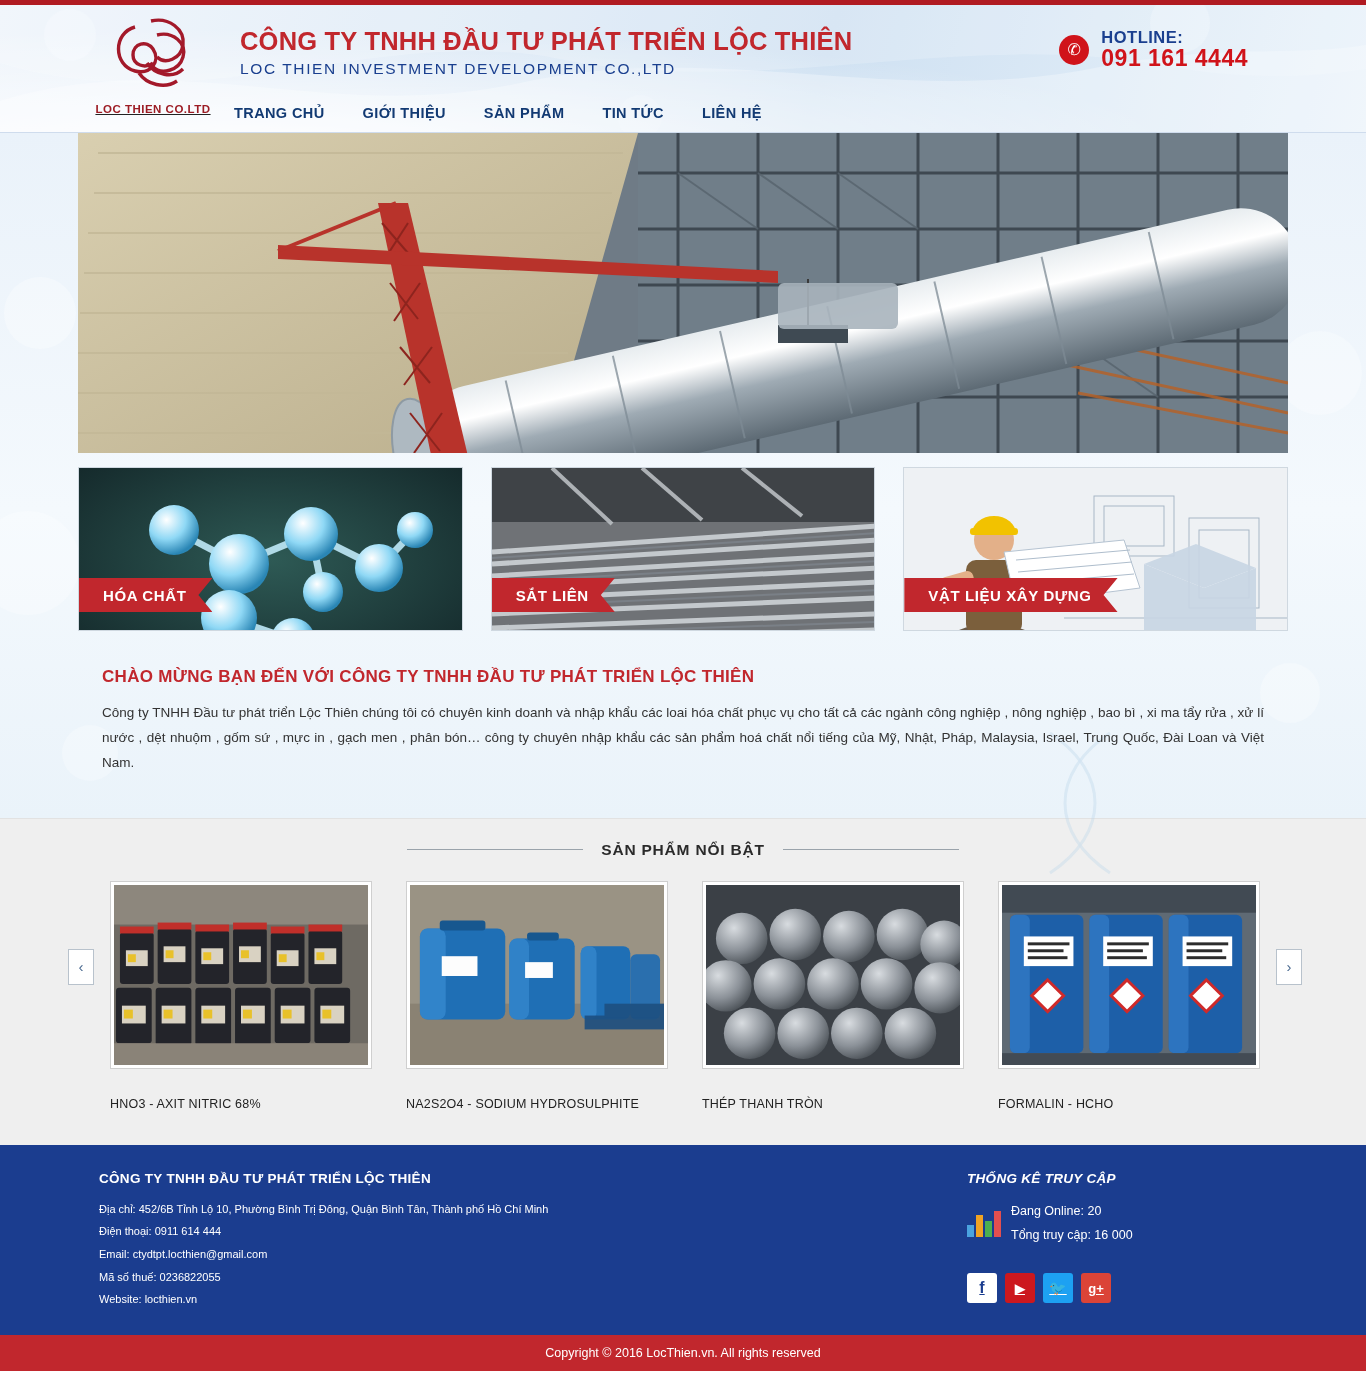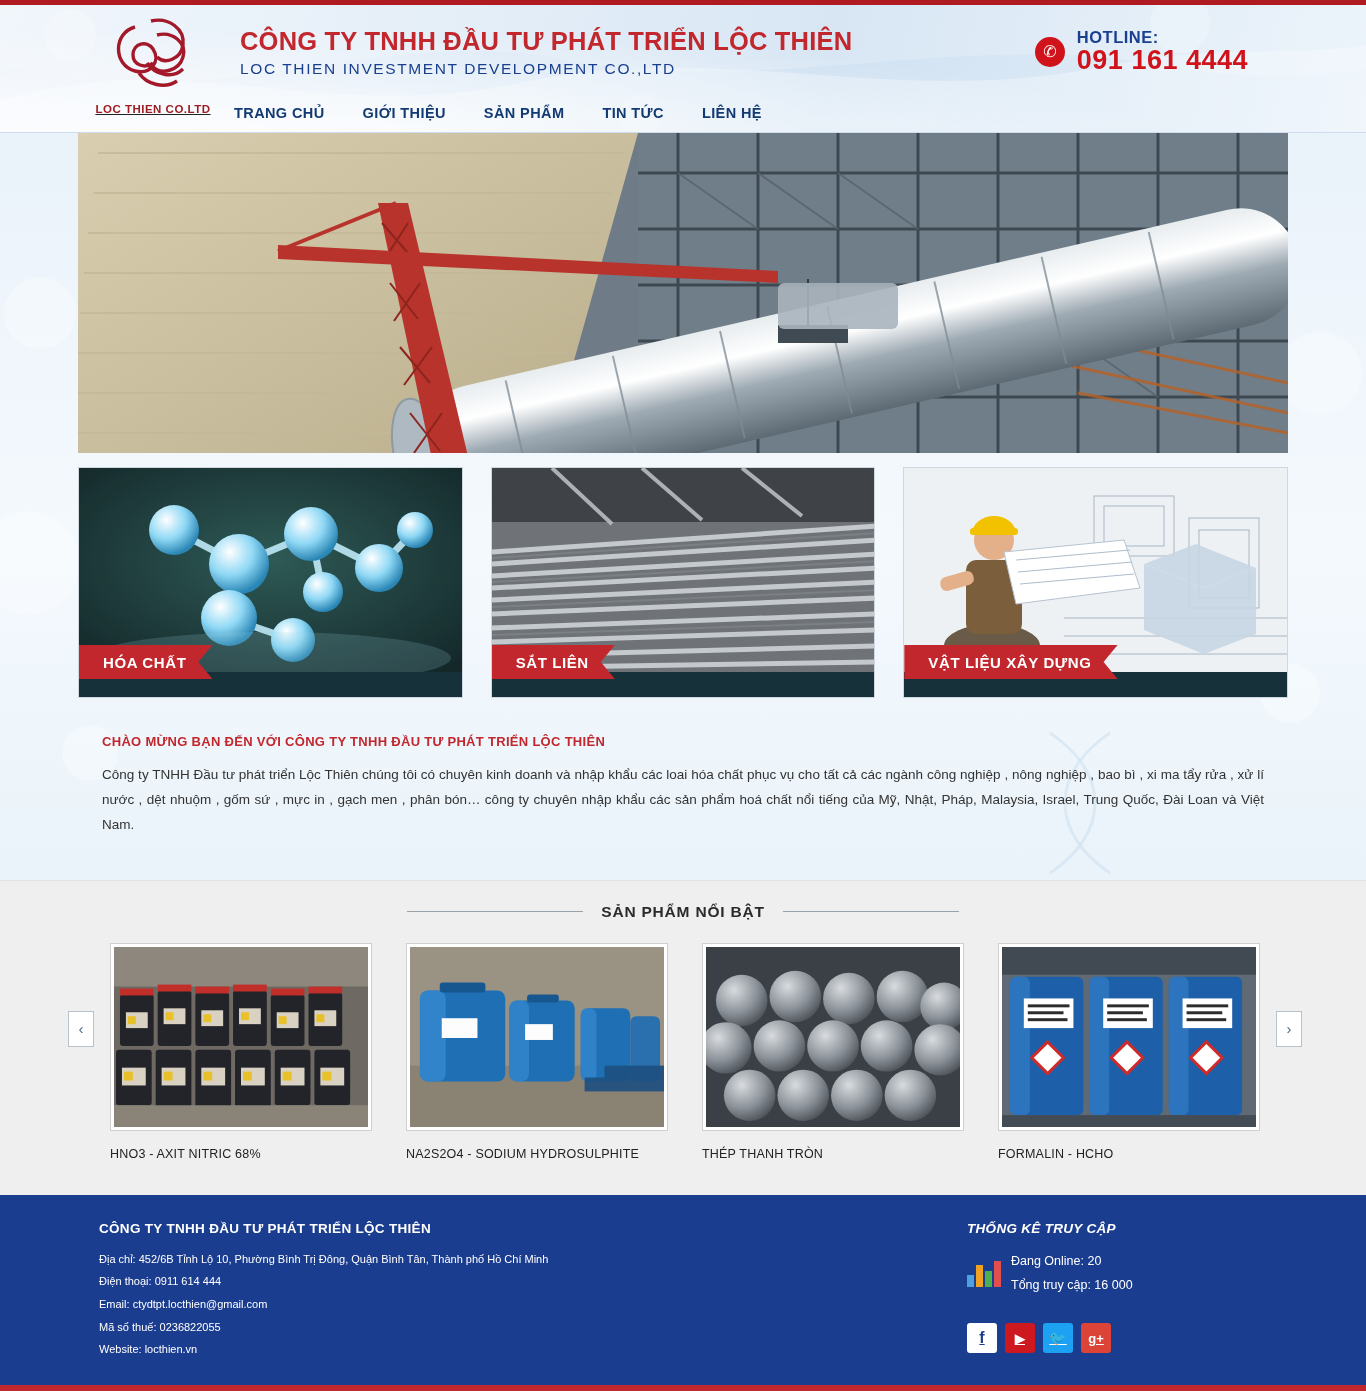--- a/index.html
+++ b/index.html
@@ -49,21 +49,21 @@
   }
   .hotline {
     position: absolute; right: 118px; top: 24px; display: flex; align-items: center; gap: 12px;
   }
   .hotline-ico {
     width: 30px; height: 30px; border-radius: 50%; background: #d0131a;
     display: flex; align-items: center; justify-content: center; color: #fff; font-size: 16px;
   }
   .hotline-txt { line-height: 1.05; }
   .hotline-label { font-size: 16.5px; font-weight: bold; color: #1a3f8f; letter-spacing: .5px; }
-  .hotline-num { font-size: 27px; font-weight: bold; color: #d0131a; letter-spacing: .5px; }
+  .hotline-num { font-size: 23px; font-weight: bold; color: #d0131a; letter-spacing: .5px; }
 
   .nav {
     position: absolute; left: 232px; top: 96px; display: flex; gap: 34px;
   }
   .nav a {
     font-size: 14.5px; font-weight: bold; color: #123a73; text-decoration: none;
     letter-spacing: .4px; padding: 4px 2px;
   }
 
   .searchwrap { position: absolute; right: 84px; top: 91px; display: flex; }
@@ -91,37 +91,37 @@
     background: linear-gradient(180deg,#9fb0bd,#6e7d8a);
   }
   .hero svg { display: block; }
 
   
   .cards {
     position: relative;
     width: 1210px; margin: 14px auto 0; display: flex; gap: 28px;
   }
   .card {
-    position: relative; width: 385px; height: 231px; overflow: hidden;
+    position: relative; width: 385px; height: 164px; overflow: hidden;
     border: 1px solid #cfd8e0; background: #17313a;
   }
   .card .ribbon {
     position: absolute; left: 0; bottom: 18px; height: 34px;
     background: #c1272d; color: #fff; display: flex; align-items: center;
     padding: 0 26px 0 24px; font-size: 15px; font-weight: bold; letter-spacing: .6px;
     clip-path: polygon(0 0, 100% 0, calc(100% - 14px) 50%, 100% 100%, 0 100%);
   }
 
   
   .welcome {
     position: relative;
     width: 1210px; margin: 22px auto 0; padding: 14px 0 30px 0;
   }
   .welcome-title {
-    font-size: 13px; font-weight: bold; color: #c1272d; letter-spacing: .3px;
+    font-size: 17px; font-weight: bold; color: #c1272d; letter-spacing: .3px;
     padding-left: 24px; margin-bottom: 14px; text-transform: uppercase;
   }
   .welcome-body {
     font-size: 13.5px; line-height: 1.85; color: #333; padding: 0 24px; text-align: justify;
   }
 
   
   .featured { background: #efefef; border-top: 1px solid #e2e2e2; padding: 22px 0 34px; }
   .sec-title {
     display: flex; align-items: center; justify-content: center; gap: 18px;
@@ -136,21 +136,21 @@
     font-size: 15px; margin-top: 68px; cursor: pointer; flex: 0 0 auto;
   }
   .prod-list { display: flex; gap: 34px; margin: 0 16px; }
   .prod { width: 262px; }
   .prod .thumb {
     width: 262px; height: 188px; border: 1px solid #cfcfcf; background: #fff; padding: 3px;
     overflow: hidden;
   }
   .prod .thumb > div { width: 100%; height: 100%; overflow: hidden; position: relative; }
   .prod .name {
-    font-size: 12.5px; color: #222; margin-top: 16px; letter-spacing: .2px;
+    font-size: 12.5px; color: #222; margin-top: 28px; letter-spacing: .2px;
   }
 
   
   .footer { background: #1b3d8f; color: #fff; padding: 26px 0 24px; position: relative; }
   .footer-inner { width: 1168px; margin: 0 auto; display: flex; justify-content: space-between; }
   .f-title { font-size: 13.5px; font-weight: bold; letter-spacing: .3px; margin-bottom: 12px; }
   .f-line { font-size: 11px; line-height: 2.05; }
   .f-line a { color: #fff; text-decoration: none; }
   .f-right { width: 300px; }
   .f-right .f-title { margin-bottom: 14px; font-style: italic; }

